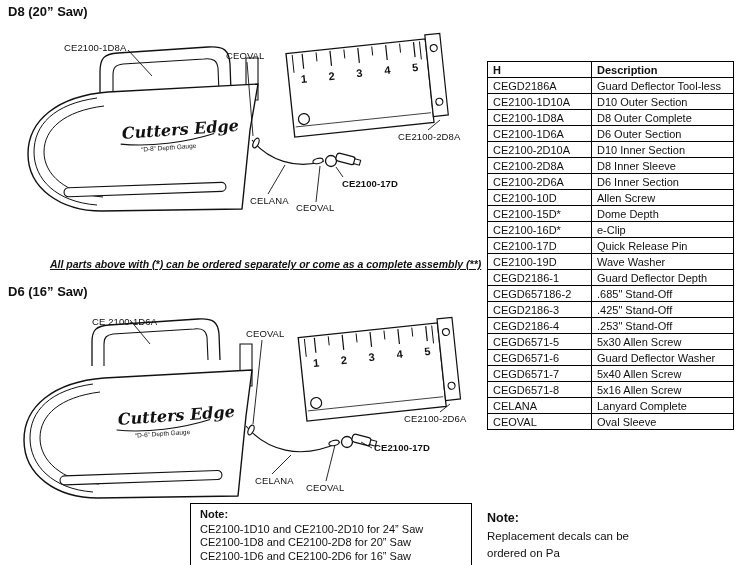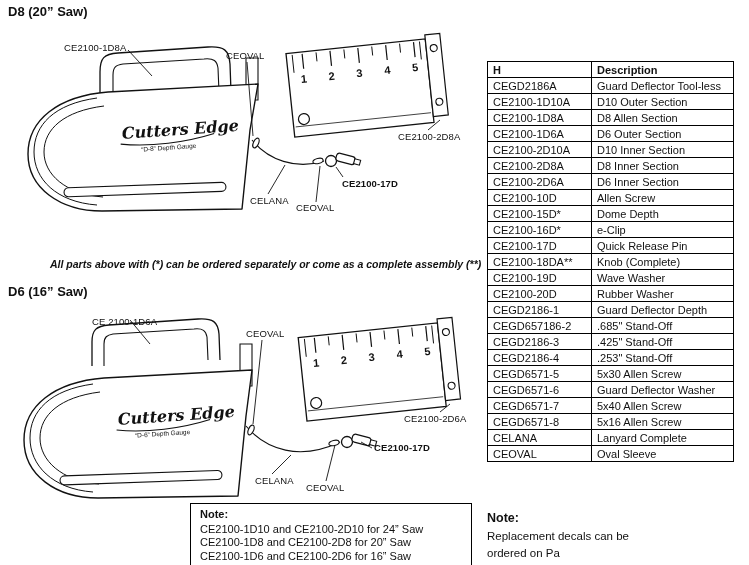--- a/index.html
+++ b/index.html
@@ -1,21 +1,21 @@
 <!DOCTYPE html>
 <html><head>
 <meta charset="utf-8">
 <style>
   * { margin:0; padding:0; box-sizing:border-box; }
   html,body { background:#fff; }
   body { font-family:"Liberation Sans", sans-serif; color:#111; }
   .page { position:relative; width:749px; height:565px; overflow:hidden; background:#fff; }
   .heading { position:absolute; font-size:13px; font-weight:bold; white-space:nowrap; }
   .callout { position:absolute; font-size:9.5px; white-space:nowrap; letter-spacing:.1px; }
-  .assembly-note { position:absolute; font-size:10.5px; font-weight:bold; font-style:italic; text-align:center; white-space:nowrap; }
+  .assembly-note { position:absolute; font-size:10.5px; font-weight:bold; font-style:italic; text-align:center; white-space:nowrap;text-decoration:underline; }
   .diagram { position:absolute; }
   .notebox { position:absolute; border:1.5px solid #000; background:#fff; padding:4px 9px; font-size:11px; line-height:13.5px; }
   .notebox .nb-title { font-weight:bold; margin-bottom:1px; }
   table.parts { position:absolute; border-collapse:collapse; background:#fff; }
   .parts th, .parts td { border:1px solid #000; font-size:11px; padding:1.5px 4px 1.5px 5px; text-align:left; white-space:nowrap; height:14px; }
   .parts th { font-weight:bold; }
   .col-h { width:104px; } .col-desc { width:142px; }
   .right-note-title { position:absolute; font-size:12.5px; font-weight:bold; }
   .right-note-line { position:absolute; font-size:11.5px; white-space:nowrap; }
   svg text { font-family:"Liberation Sans", sans-serif; fill:#111; }
@@ -173,33 +173,33 @@
         <tr>
           <td>CEGD2186A</td>
           <td>Guard Deflector Tool-less</td>
         </tr>
         <tr>
           <td>CE2100-1D10A</td>
           <td>D10 Outer Section</td>
         </tr>
         <tr>
           <td>CE2100-1D8A</td>
-          <td>D8 Allen Section</td>
+          <td>D8 Outer Complete</td>
         </tr>
         <tr>
           <td>CE2100-1D6A</td>
           <td>D6 Outer Section</td>
         </tr>
         <tr>
           <td>CE2100-2D10A</td>
           <td>D10 Inner Section</td>
         </tr>
         <tr>
           <td>CE2100-2D8A</td>
-          <td>D8 Inner Section</td>
+          <td>D8 Inner Sleeve</td>
         </tr>
         <tr>
           <td>CE2100-2D6A</td>
           <td>D6 Inner Section</td>
         </tr>
         <tr>
           <td>CE2100-10D</td>
           <td>Allen Screw</td>
         </tr>
         <tr>
@@ -208,30 +208,22 @@
         </tr>
         <tr>
           <td>CE2100-16D*</td>
           <td>e-Clip</td>
         </tr>
         <tr>
           <td>CE2100-17D</td>
           <td>Quick Release Pin</td>
         </tr>
         <tr>
-          <td>CE2100-18DA**</td>
-          <td>Knob (Complete)</td>
-        </tr>
-        <tr>
           <td>CE2100-19D</td>
           <td>Wave Washer</td>
-        </tr>
-        <tr>
-          <td>CE2100-20D</td>
-          <td>Rubber Washer</td>
         </tr>
         <tr>
           <td>CEGD2186-1</td>
           <td>Guard Deflector Depth</td>
         </tr>
         <tr>
           <td>CEGD657186-2</td>
           <td>.685" Stand-Off</td>
         </tr>
         <tr>

